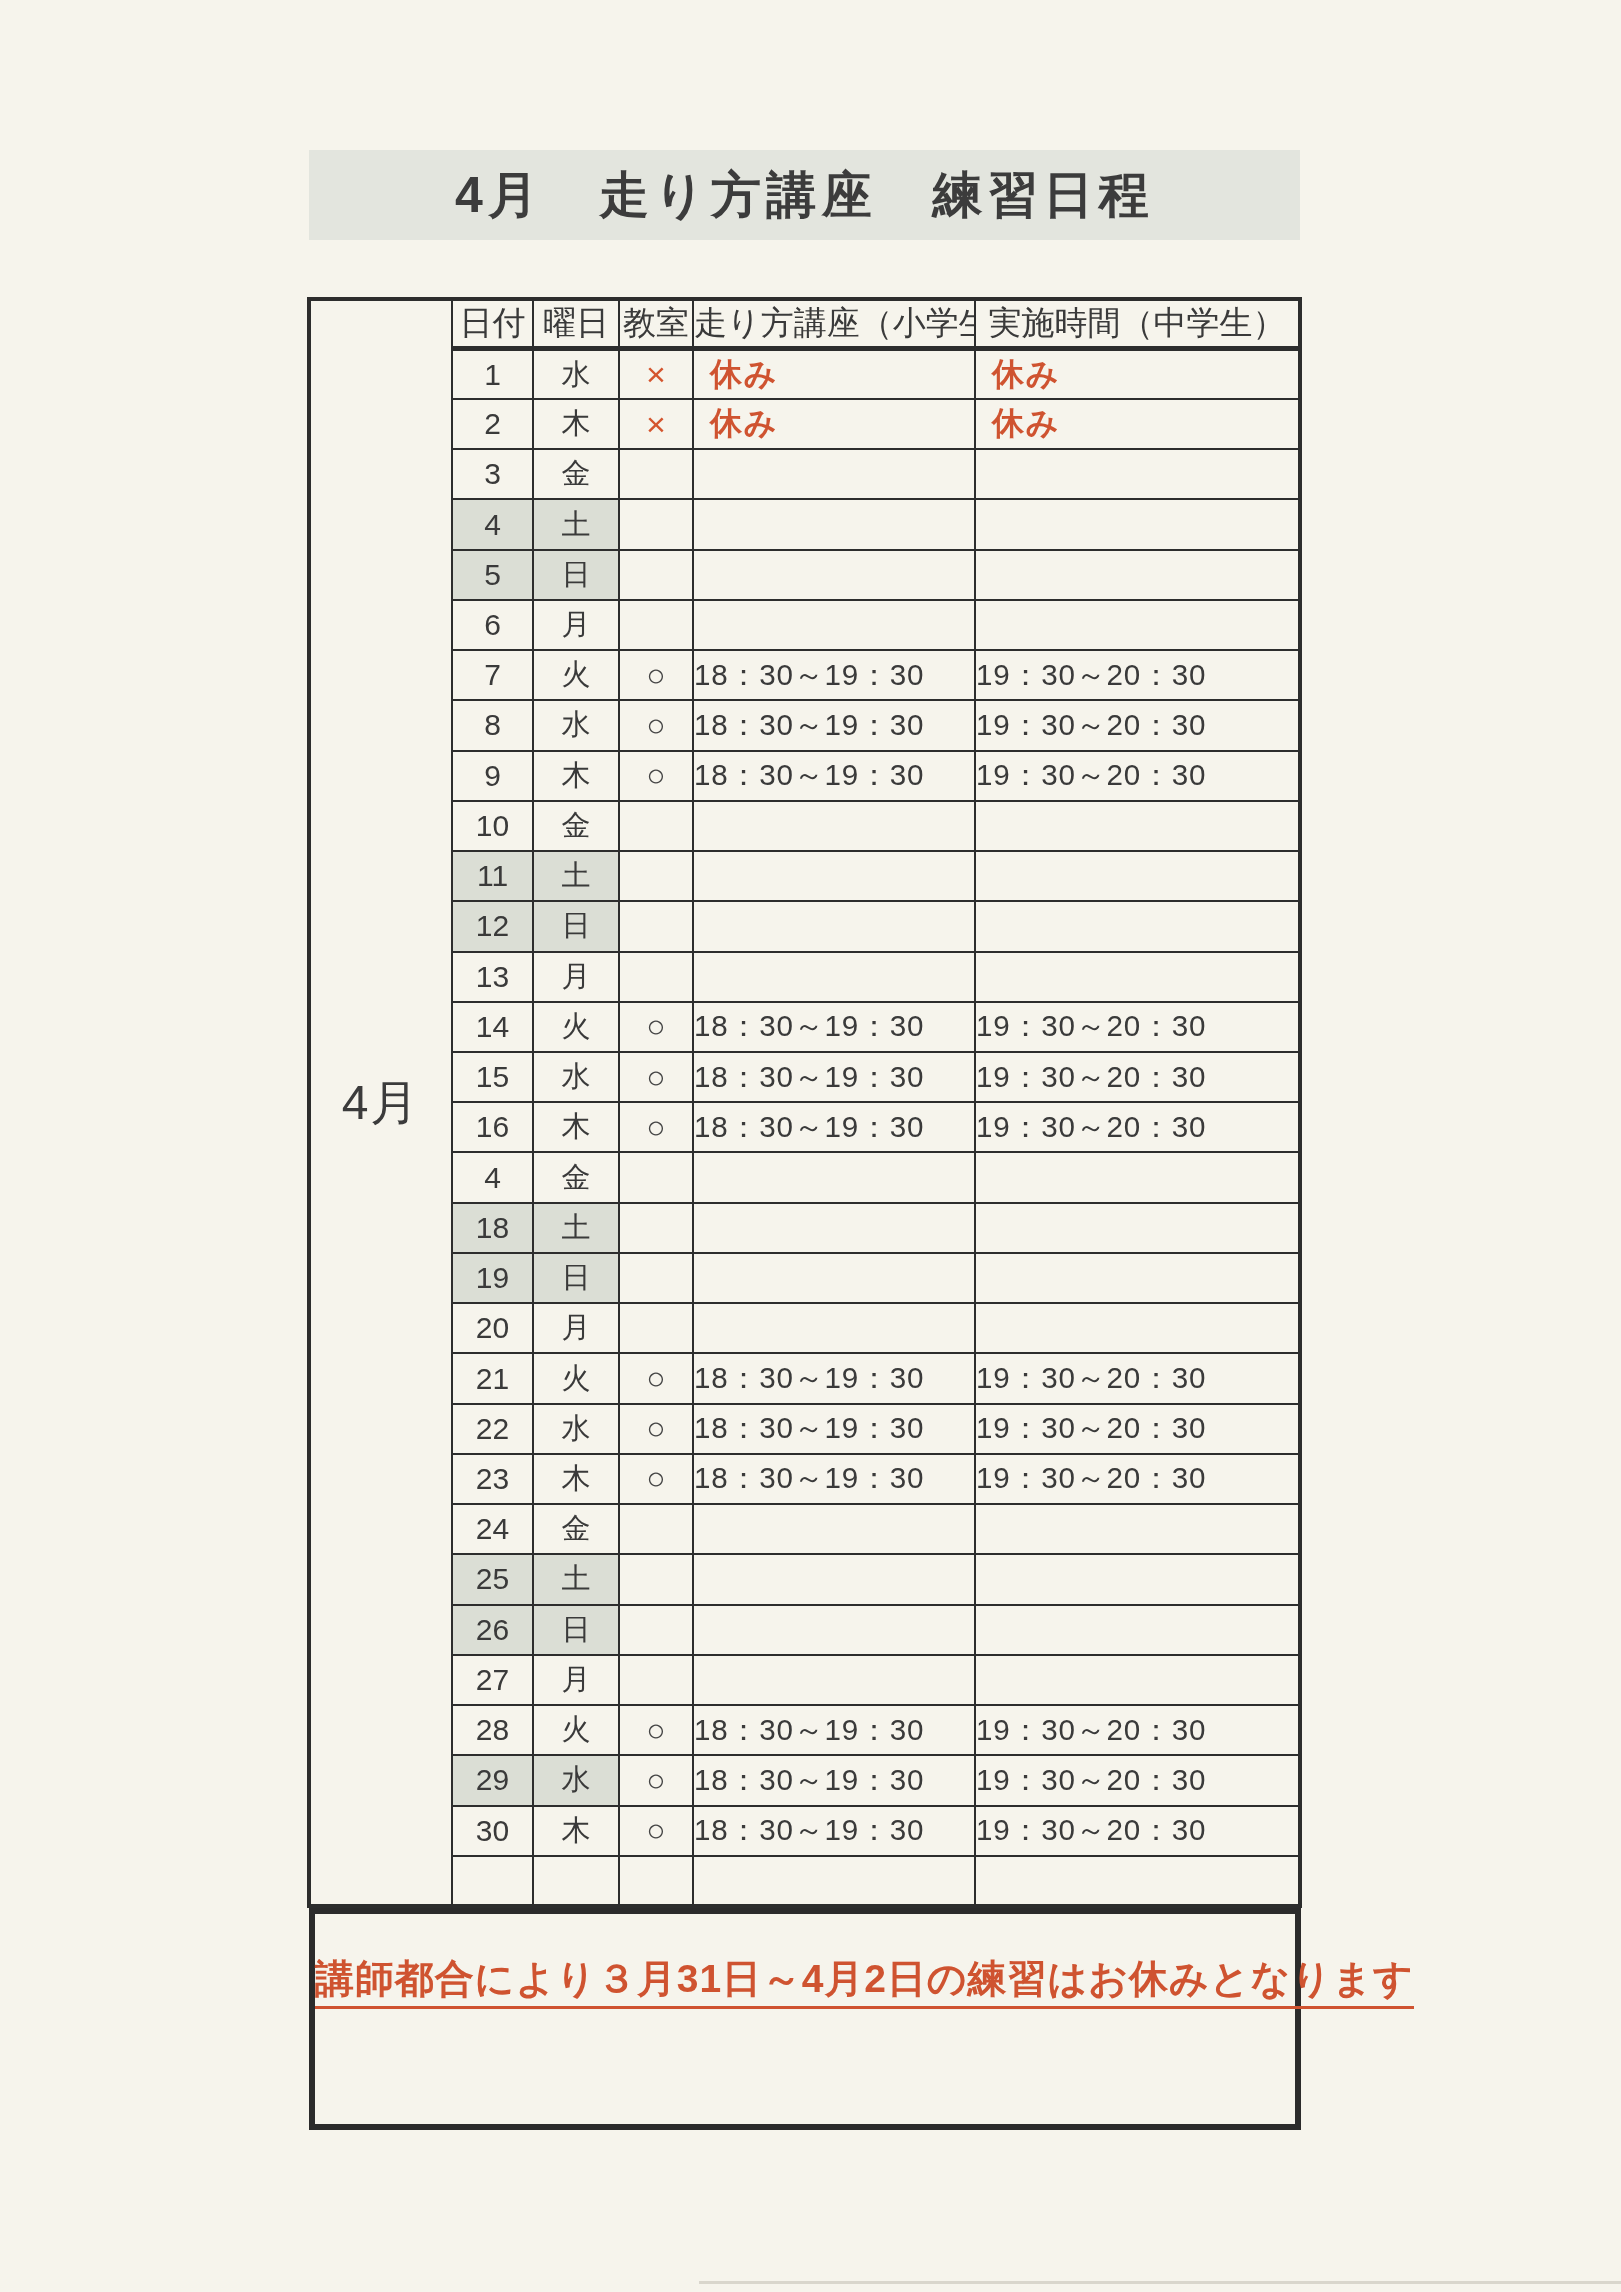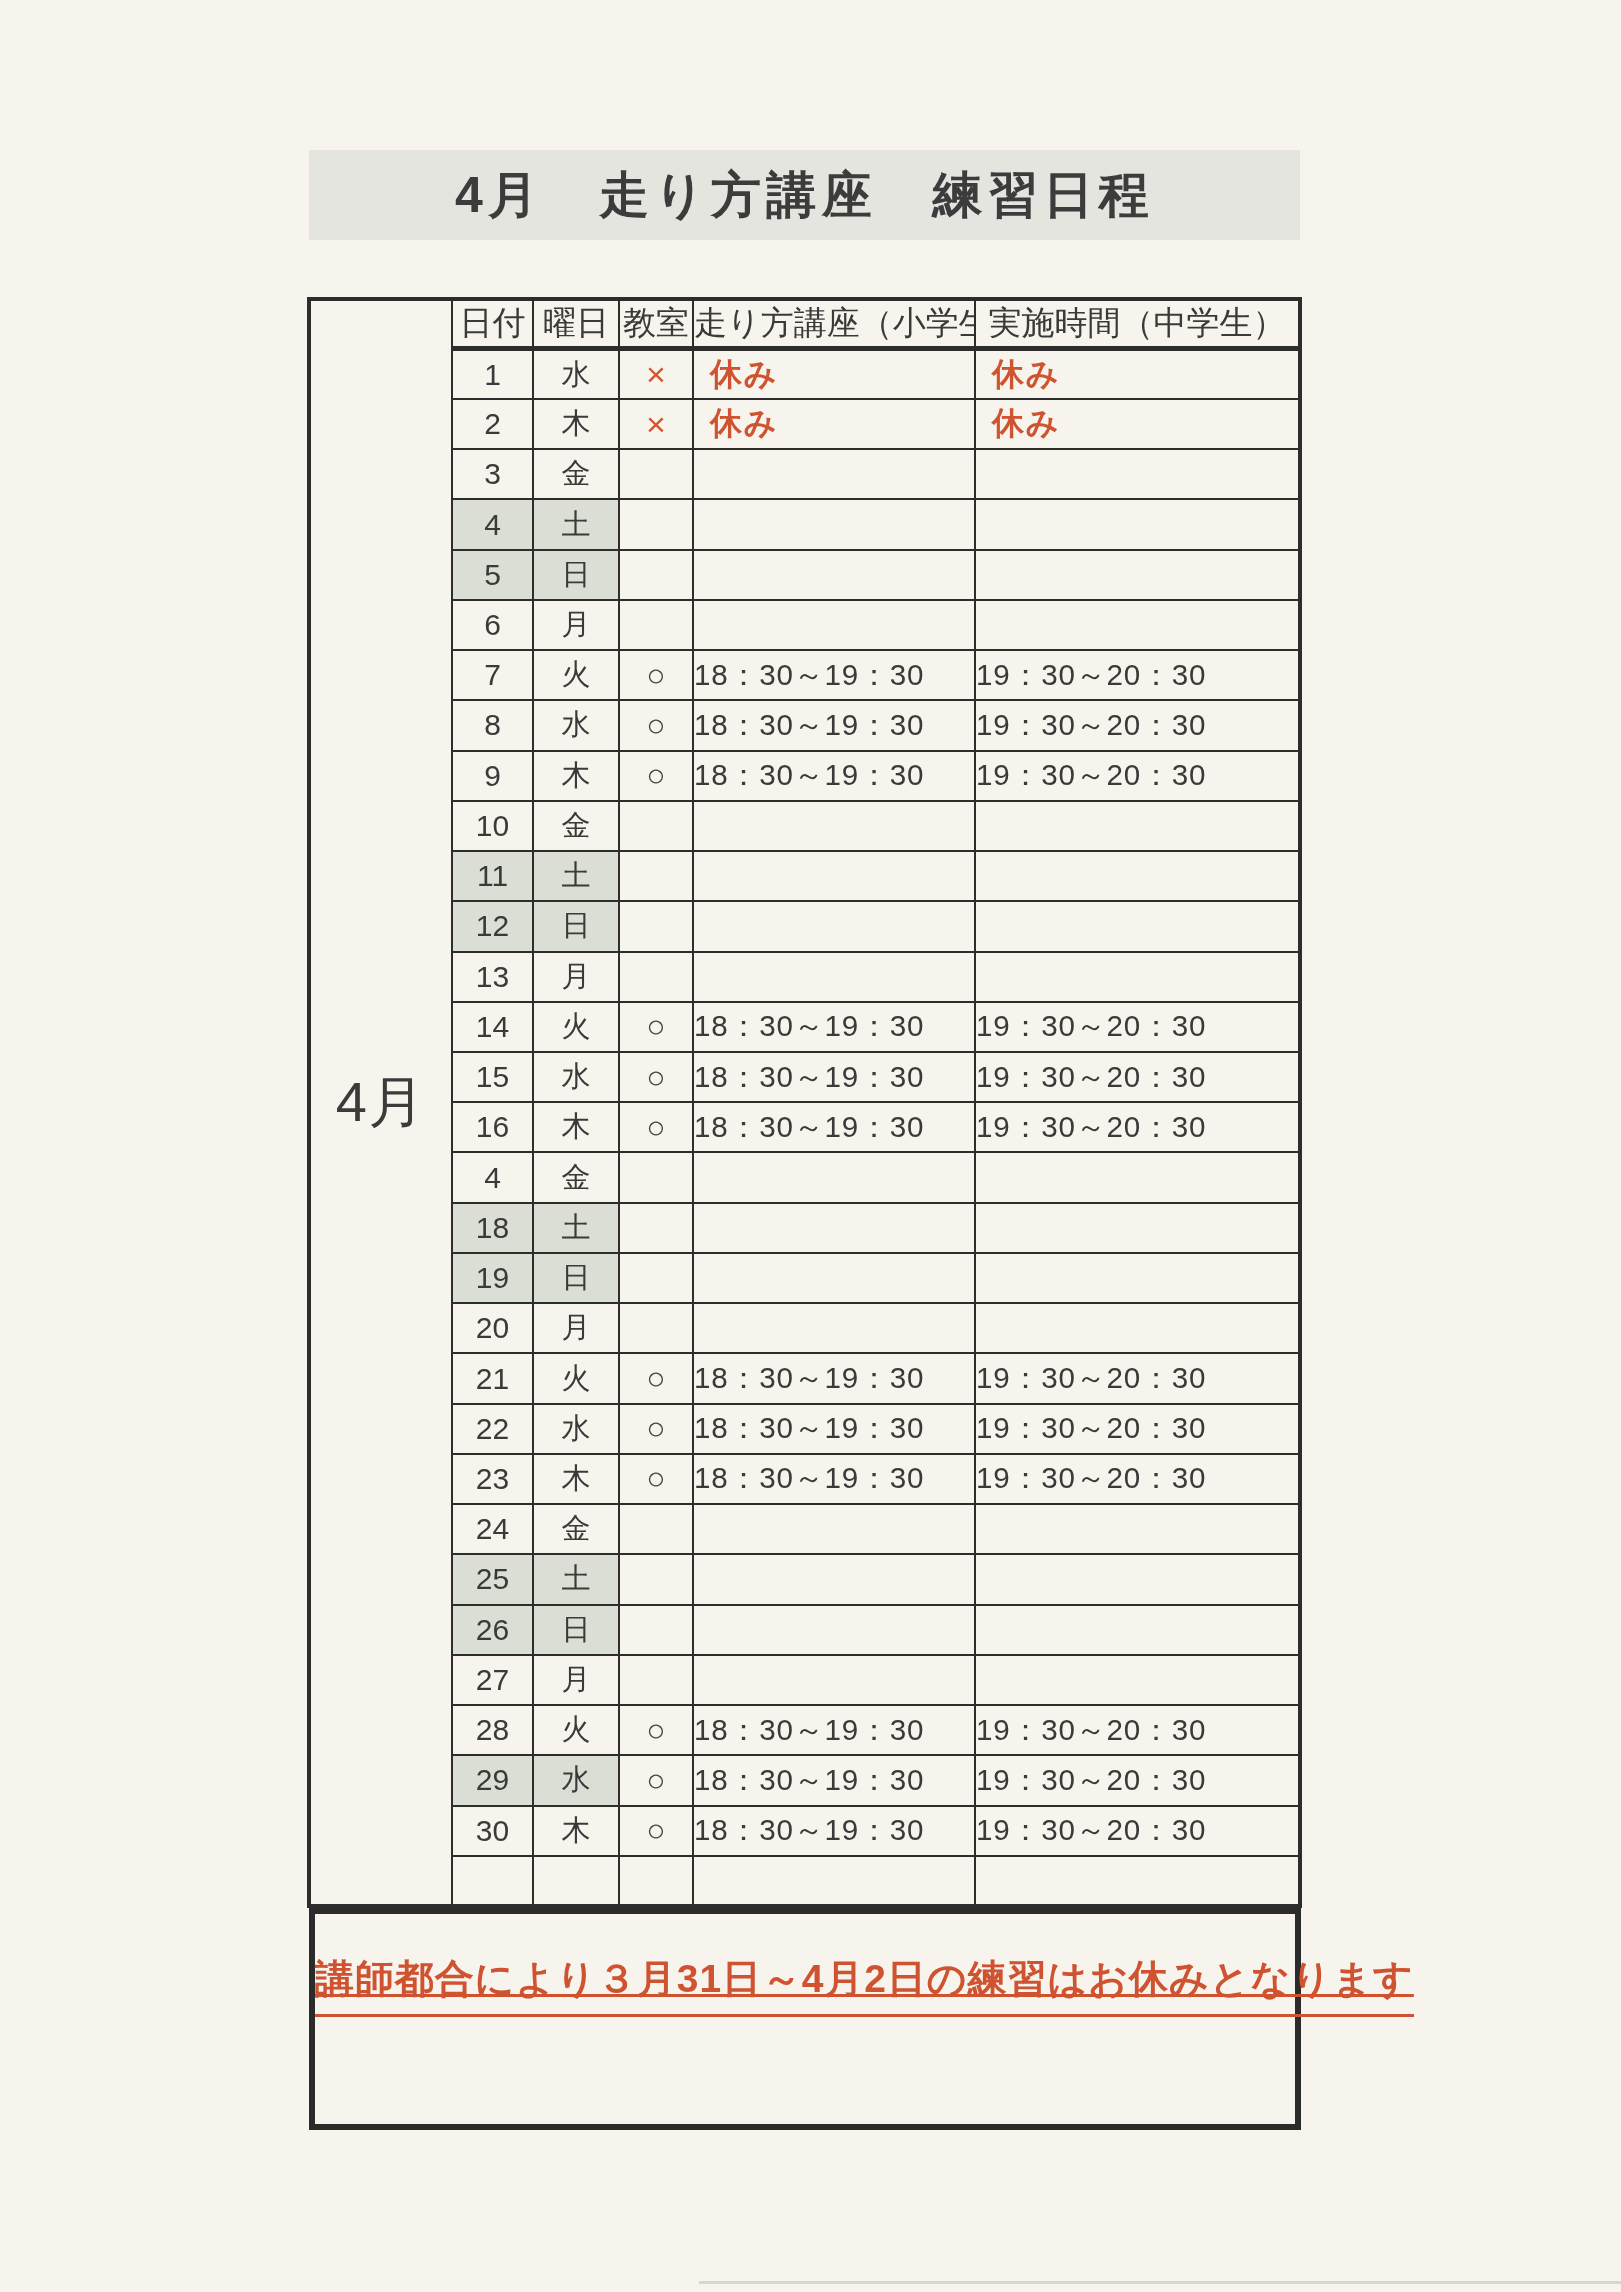--- a/index.html
+++ b/index.html
@@ -38,21 +38,21 @@
   }
   tr.header-row{height:47px;}
   tr.header-row th{
     font-weight:normal;font-size:33px;color:#3a3a3a;
     text-align:center;vertical-align:middle;
     border-bottom:5.4px solid #2d2d2d;
     white-space:nowrap;
   }
   td.month-cell{
     text-align:center;vertical-align:middle;
-    font-size:56px;color:#3b3b3b;letter-spacing:1.8px;
+    font-size:48px;color:#3b3b3b;letter-spacing:1.8px;
   }
   tbody tr.data-row{height:50px;}
   td.c-date{text-align:center;font-size:30px;color:#3a3a3a;}
   td.c-day{text-align:center;font-size:29px;color:#3a3a3a;}
   td.c-room{text-align:center;font-size:32px;color:#454545;}
   td.c-room.closed-mark{color:#d4552e;font-size:34px;}
   td.c-time{
     text-align:left;padding-left:12.5px;font-size:29.6px;color:#3a3a3a;
     letter-spacing:0.9px;white-space:nowrap;
   }
@@ -66,22 +66,21 @@
     background:transparent;
   }
   .note-text{
     margin-top:38px;
     text-align:center;
     font-size:39px;font-weight:bold;color:#cf5330;
     letter-spacing:0.9px;white-space:nowrap;
   }
   .note-text span{
     border-bottom:3.6px solid #cf5330;
-    padding-bottom:14px;
-    text-decoration:underline;
+    padding-bottom:6px;
   }
 
   
   .scan-line{
     position:absolute;left:699px;top:2281px;width:922px;height:2.7px;
     background:#d9d6cc;
   }
 </style>
 </head>
 <body>

